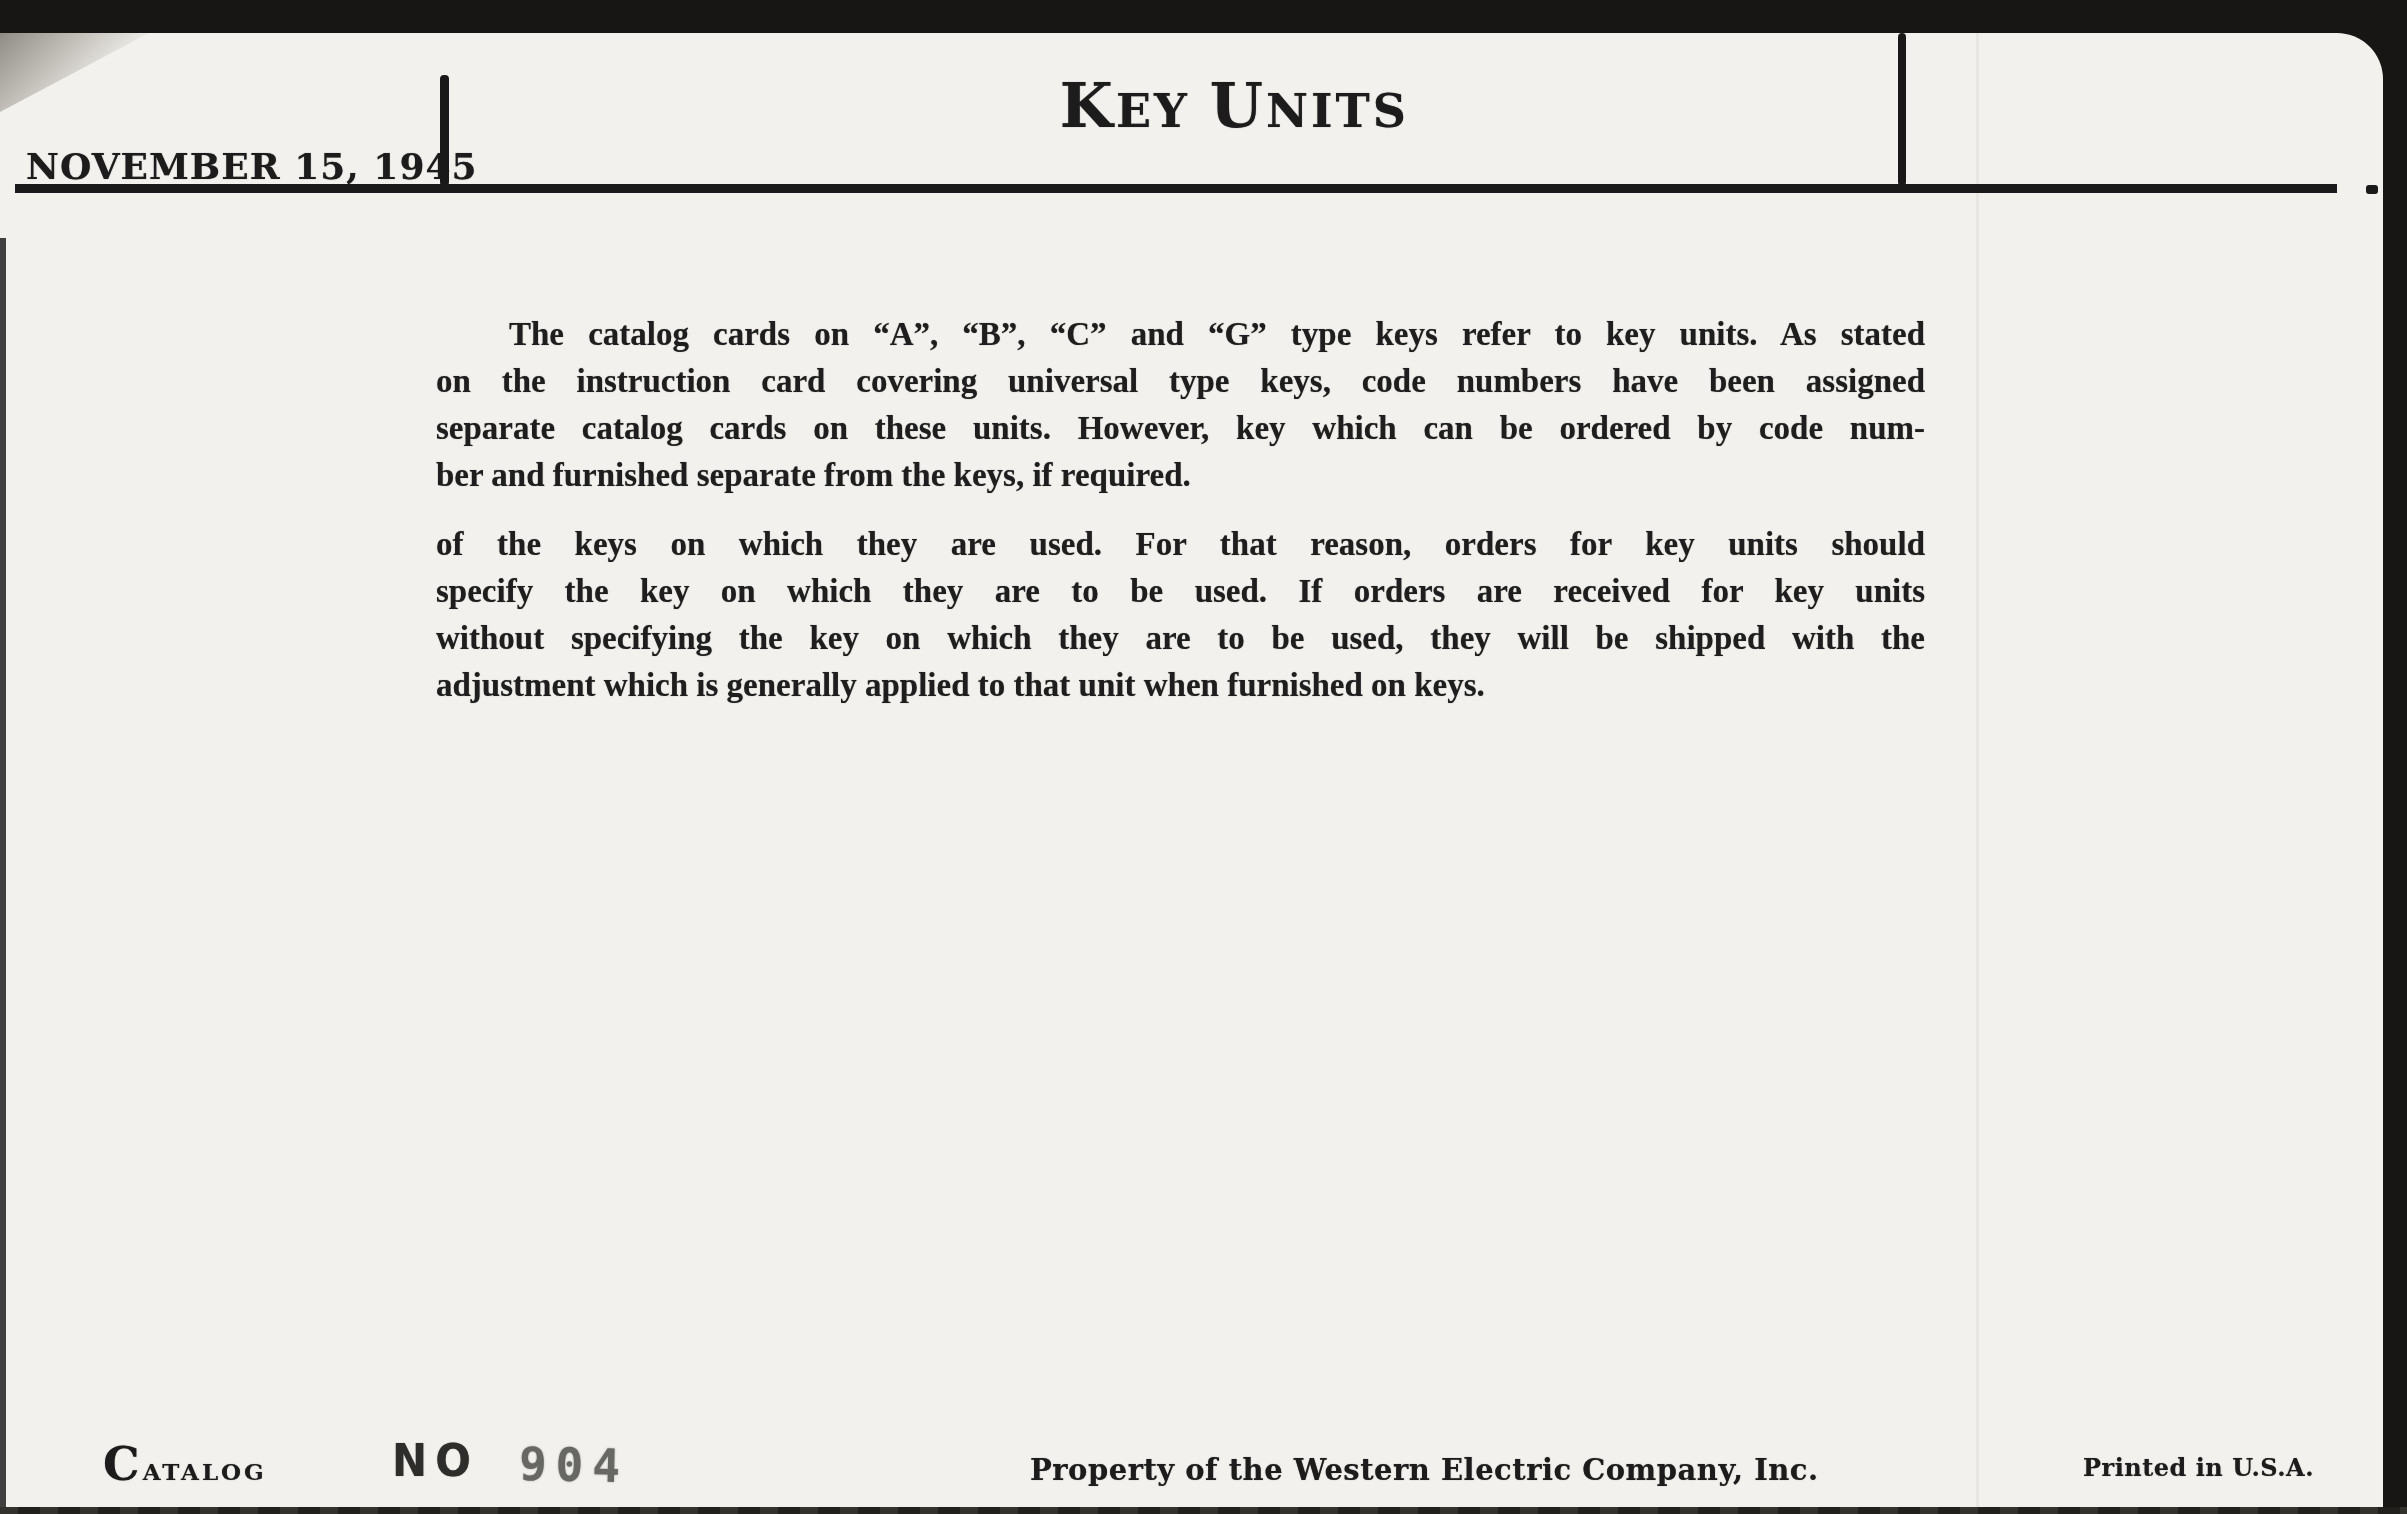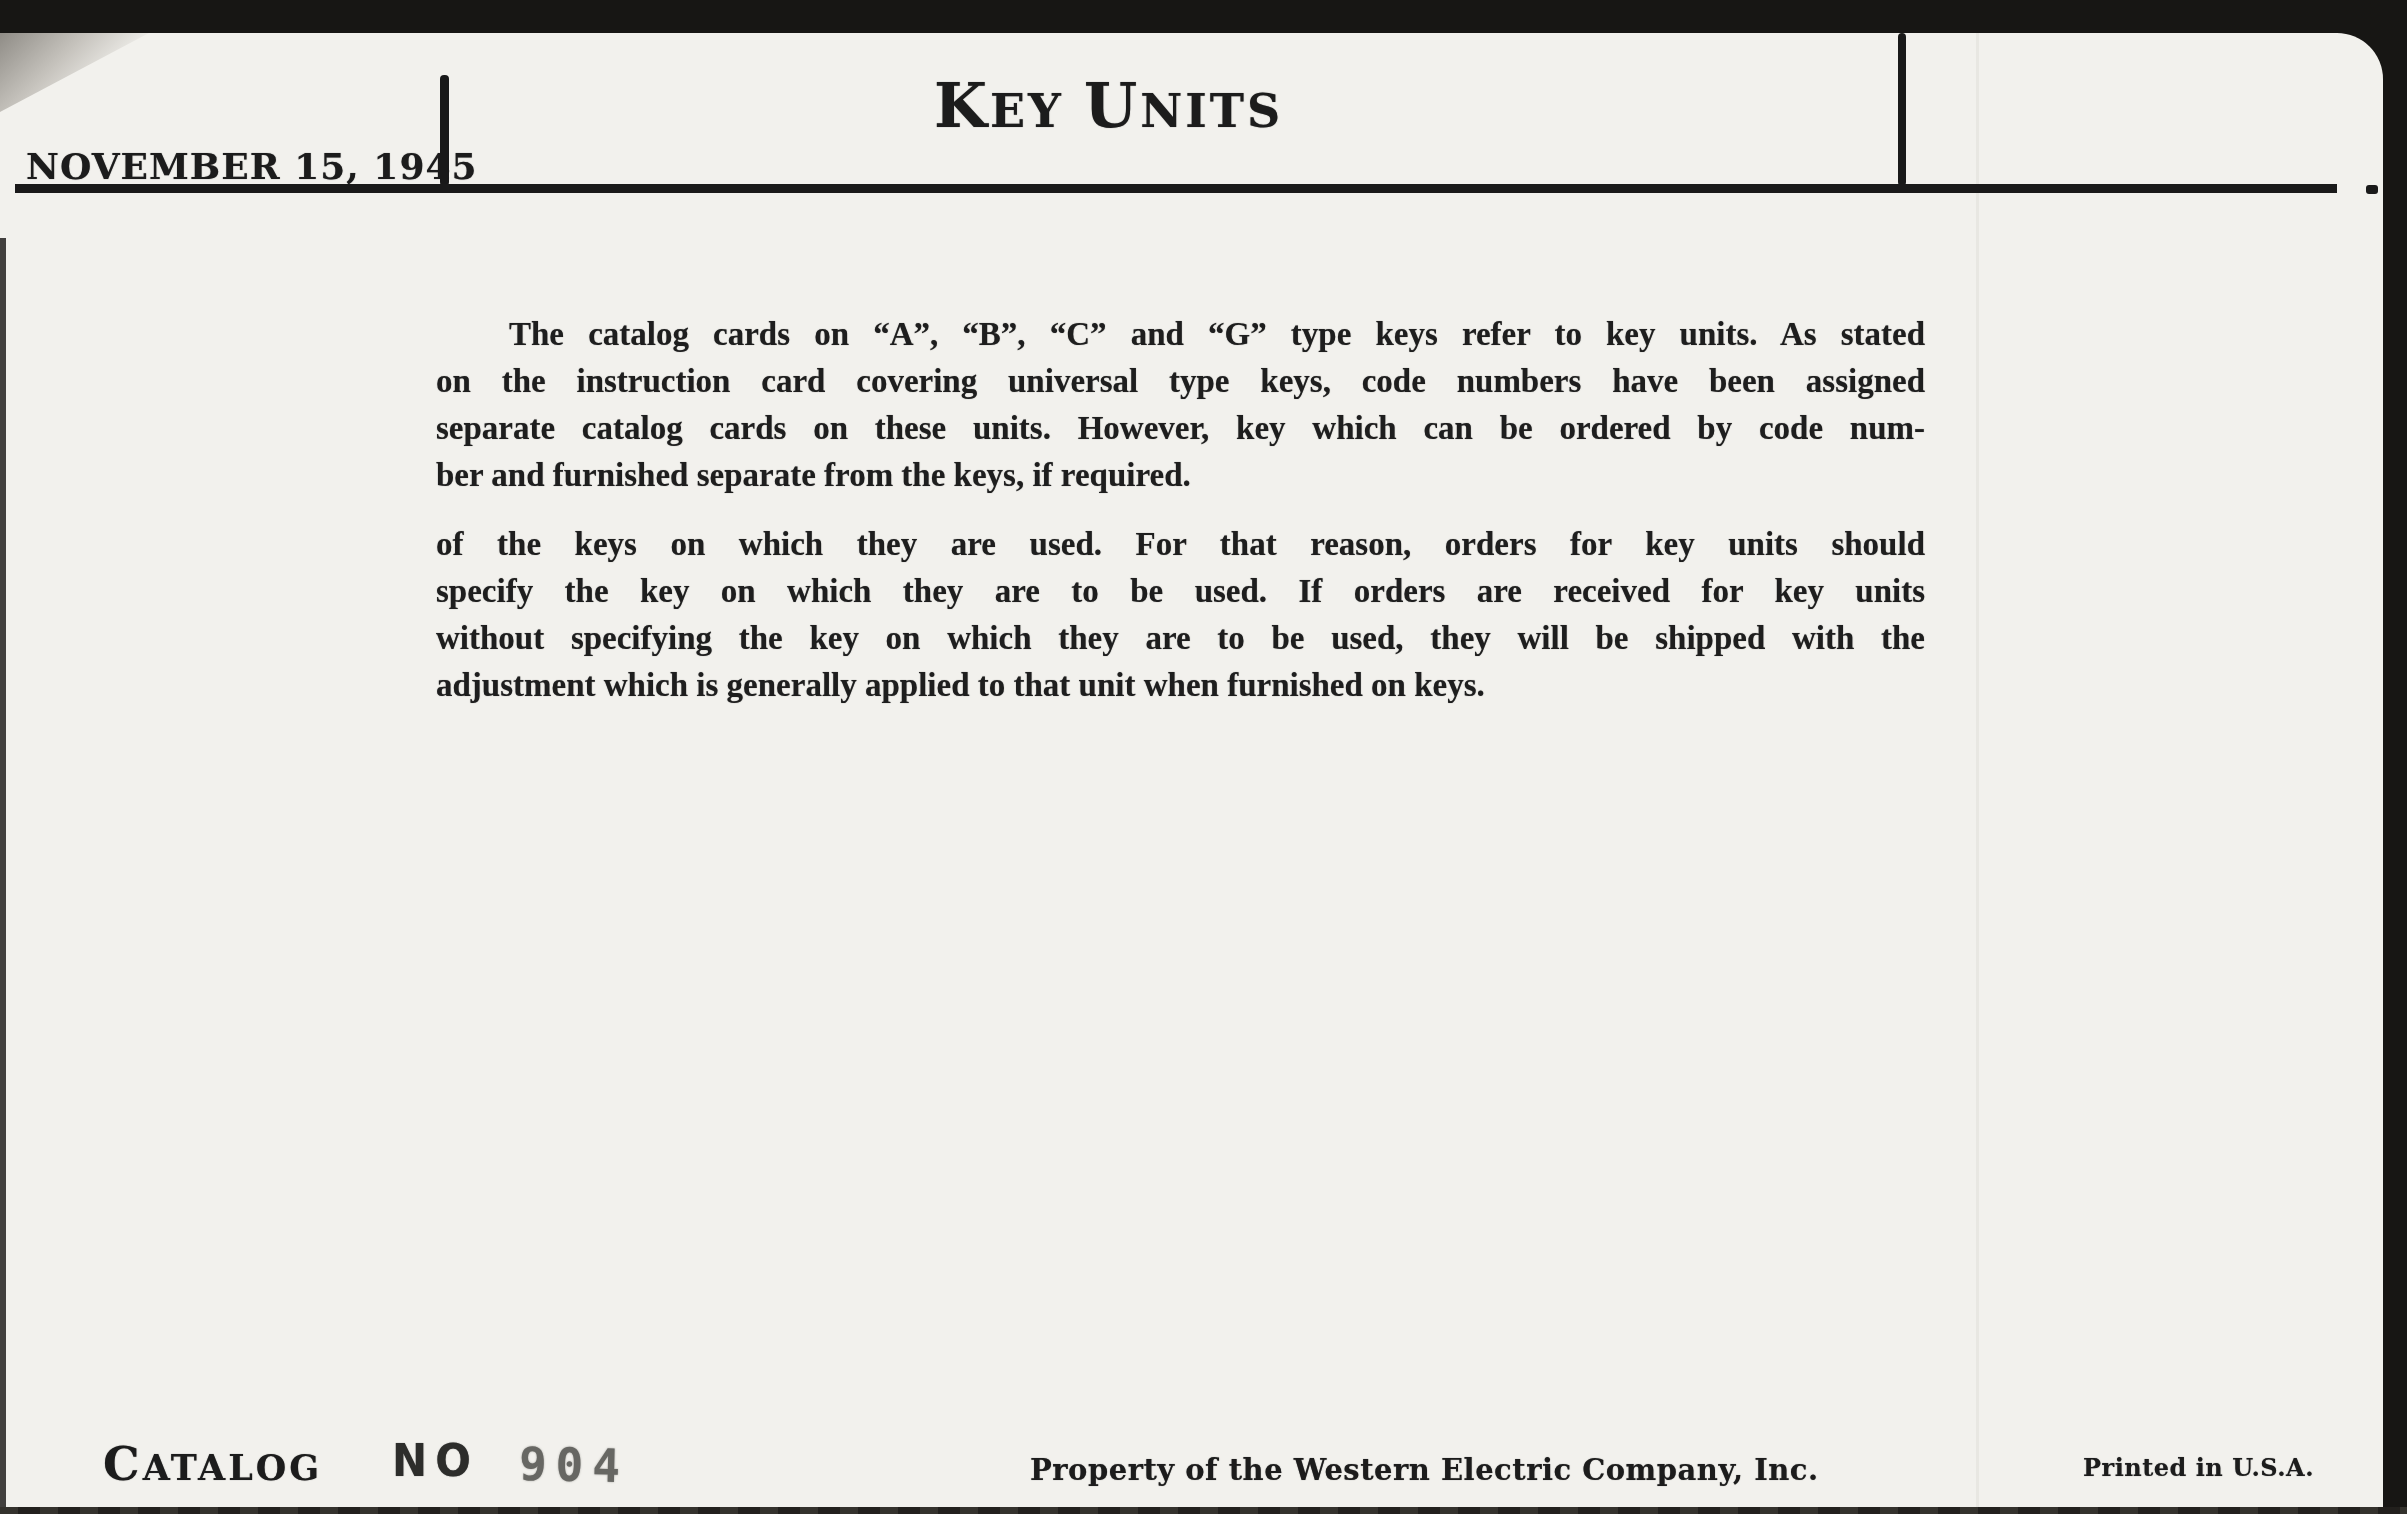--- a/index.html
+++ b/index.html
@@ -38,21 +38,21 @@
   .ink{color:var(--ink);text-shadow:0 0 1px rgba(25,25,25,.55);}
   .date{
     position:absolute;left:26px;top:97px;
     font-size:36px;font-weight:bold;letter-spacing:1px;white-space:nowrap;margin-top:48px;
   }
   .vbar{position:absolute;background:#191919;border-radius:4px;}
   .vbar1{left:440px;top:75px;width:9px;height:111px;}
   .vbar2{left:1898px;top:33px;width:8px;height:153px;}
   .title{
     position:absolute;left:934px;top:75px;width:475px;
-    text-align:left;font-weight:bold;white-space:nowrap;
+    text-align:right;font-weight:bold;white-space:nowrap;
     letter-spacing:3px;
   }
   .title .lead{font-size:61px;line-height:61px;}
   .title .rest{font-size:46px;line-height:61px;}
   .title .wordgap{display:inline-block;width:20px;}
   .hrule{
     position:absolute;left:15px;top:184px;width:2322px;height:9px;
     background:#1a1a1a;
   }
   .hrule-dot{
@@ -72,21 +72,21 @@
     text-align:justify;text-align-last:justify;
   }
   .line.last{text-align-last:left;}
   .line.indent{text-indent:73px;}
   
   .catalog{
     position:absolute;left:103px;top:1439px;white-space:nowrap;
     font-weight:bold;letter-spacing:3px;
   }
   .catalog .lead{font-size:46px;line-height:50px;}
-  .catalog .rest{font-size:35px;line-height:50px;}
+  .catalog .rest{font-size:23px;line-height:50px;}
   .stamp-no{
     position:absolute;left:392px;top:1436px;
     font-family:"DejaVu Sans", sans-serif;font-weight:bold;
     font-size:42px;letter-spacing:8px;color:#2d2d2b;
     transform:scaleY(1.05);
     text-shadow:0 0 1px rgba(40,40,40,.6);
   }
   .stamp-num{
     position:absolute;left:519px;top:1438px;
     font-family:"DejaVu Sans Mono", monospace;font-weight:bold;

